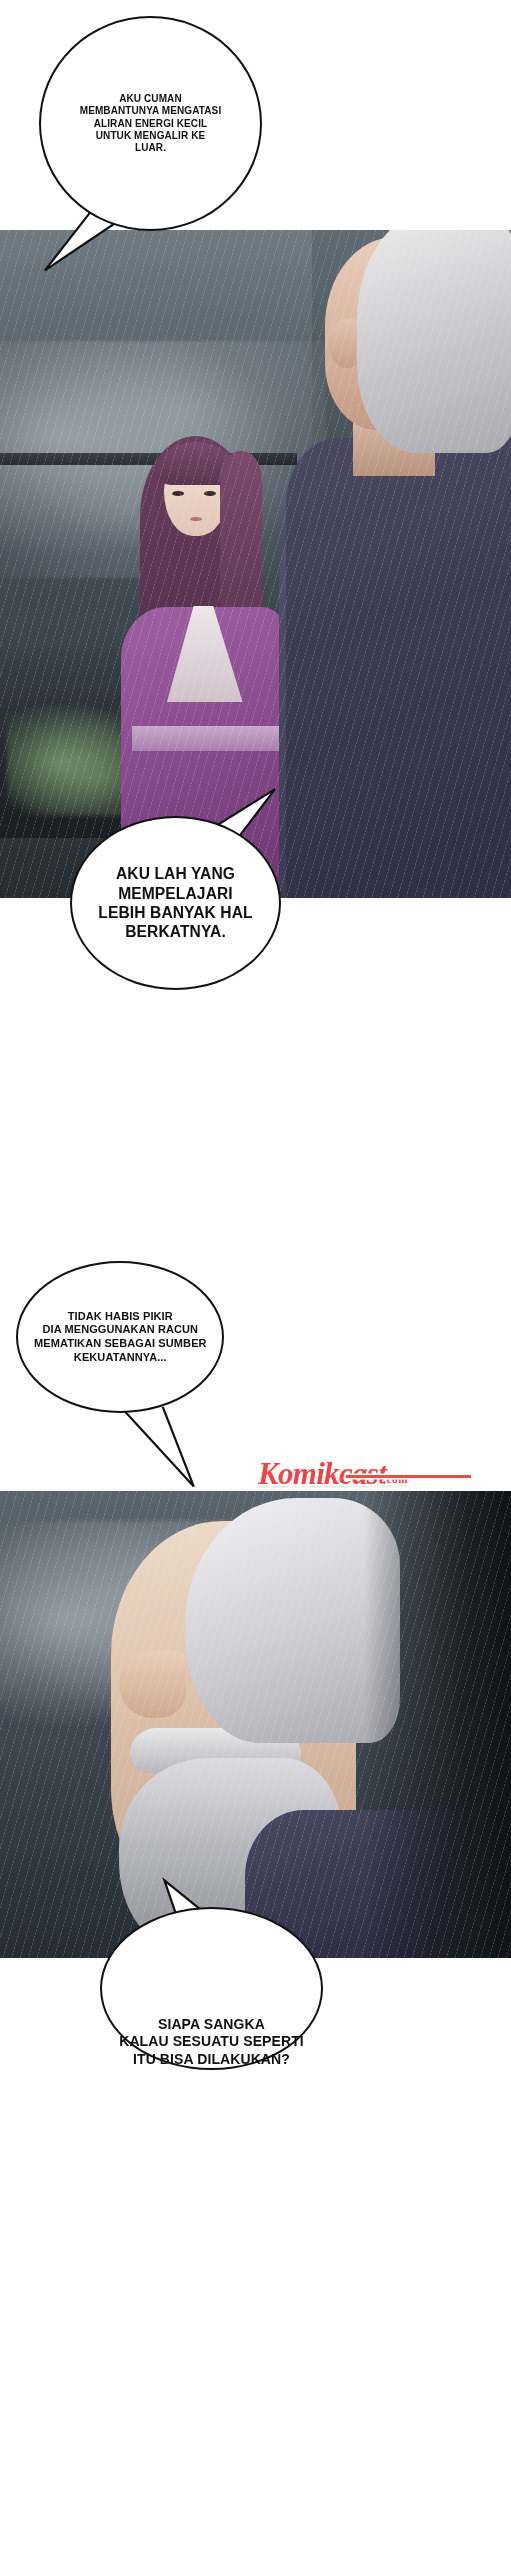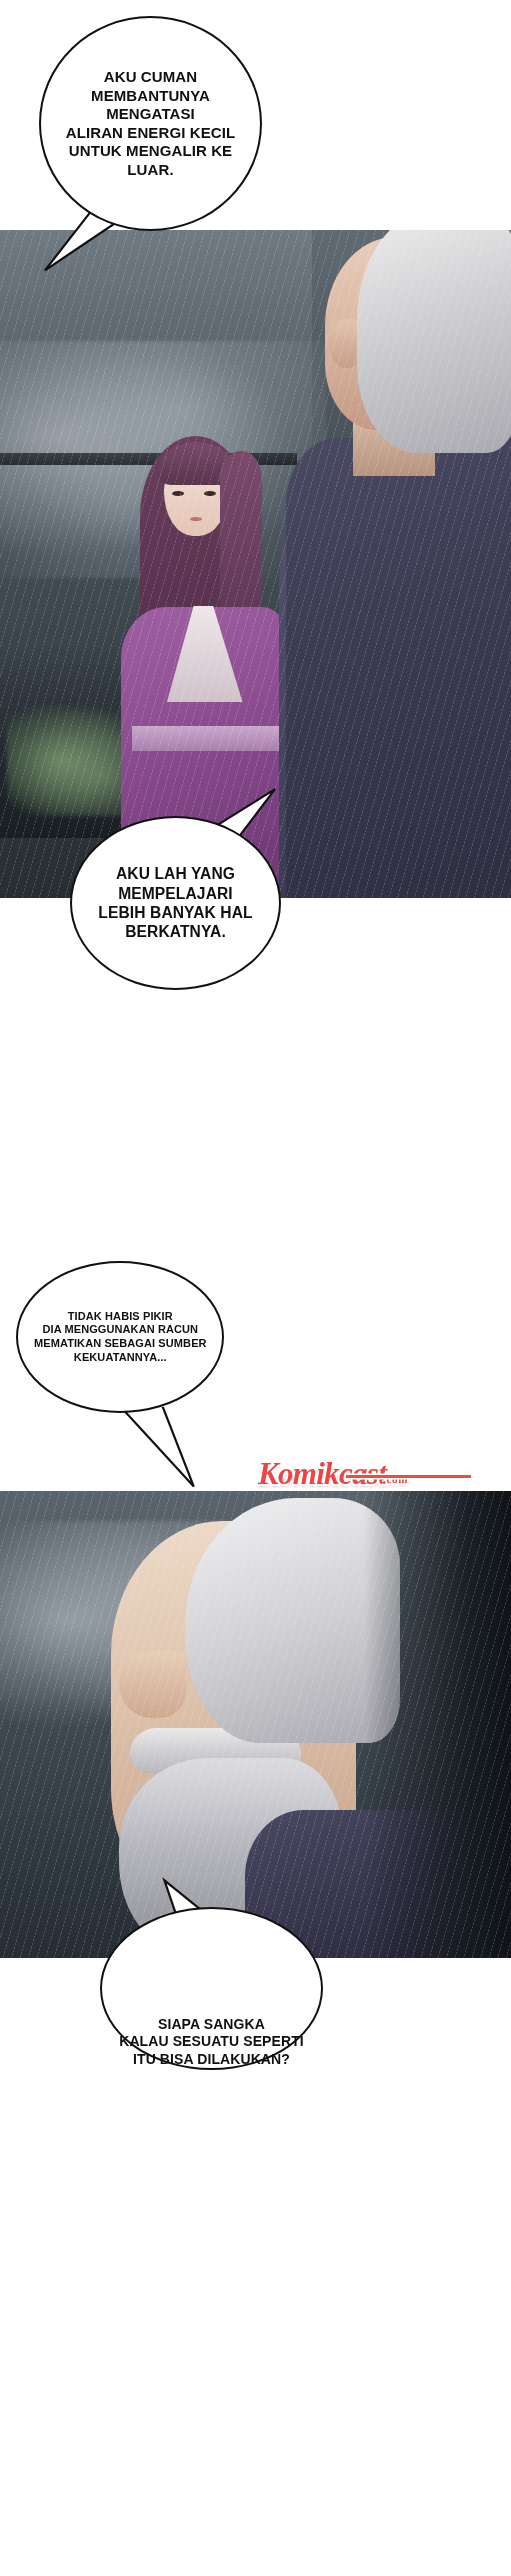--- a/index.html
+++ b/index.html
@@ -255,21 +255,21 @@
   .tail {
     position: absolute;
     z-index: 4;
   }
   .tail svg { display: block; }
 
   
   #balloon-1 {
     left: 39px; top: 16.3px; width: 223px; height: 215px;
   }
-  #balloon-1 .txt { font-size: 15px; }
+  #balloon-1 .txt { font-size: 10px; }
   #tail-1 { left: 42px; top: 193px; }
 
   
   #balloon-2 {
     left: 70px; top: 816px; width: 211px; height: 174px;
   }
   #balloon-2 .txt { font-size: 15.6px; }
   #tail-2 { left: 189px; top: 786px; }
 
   

